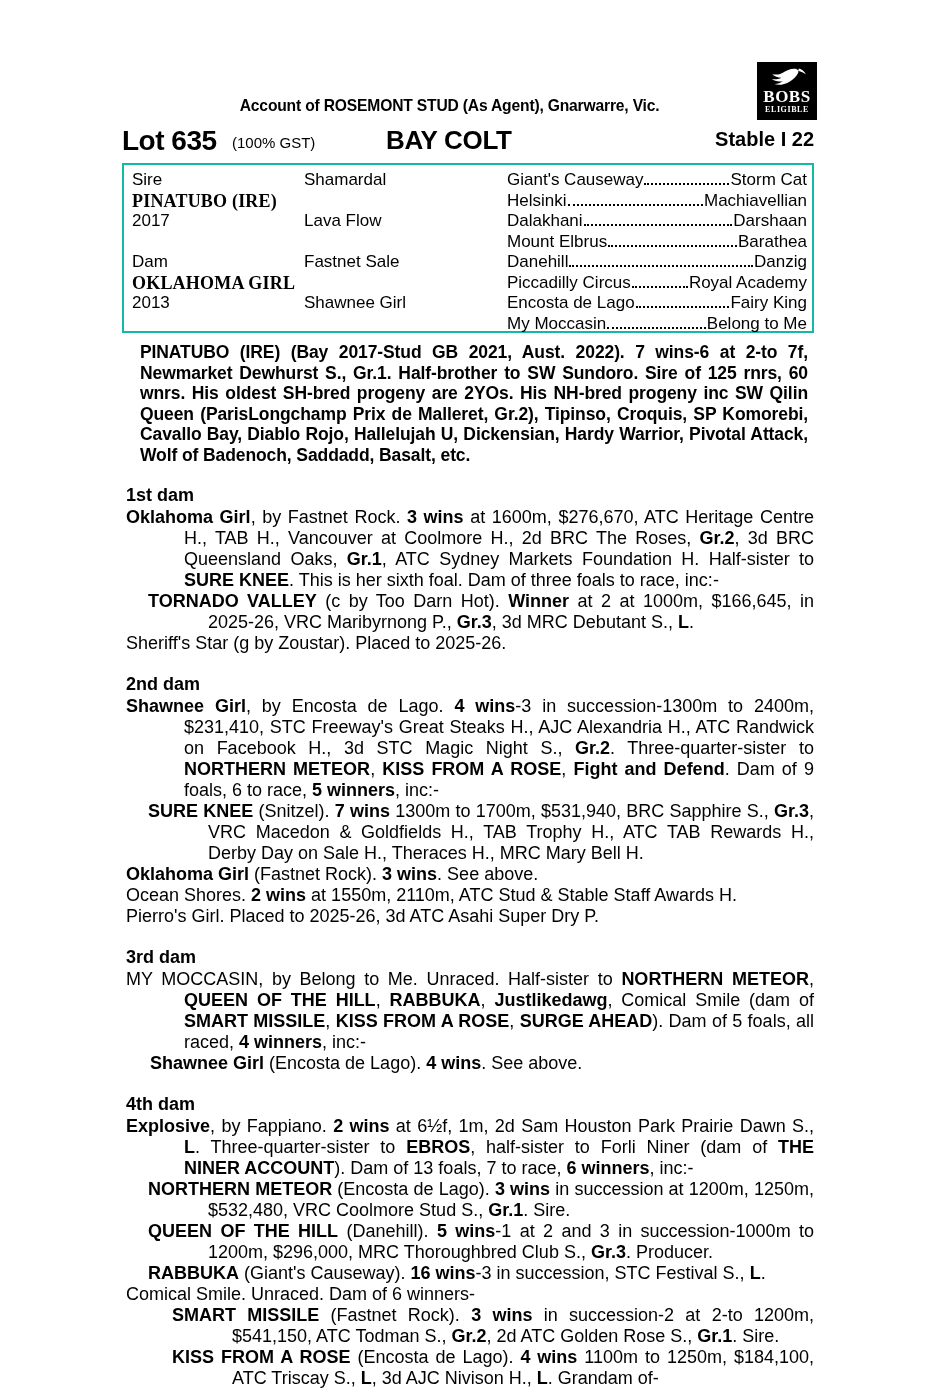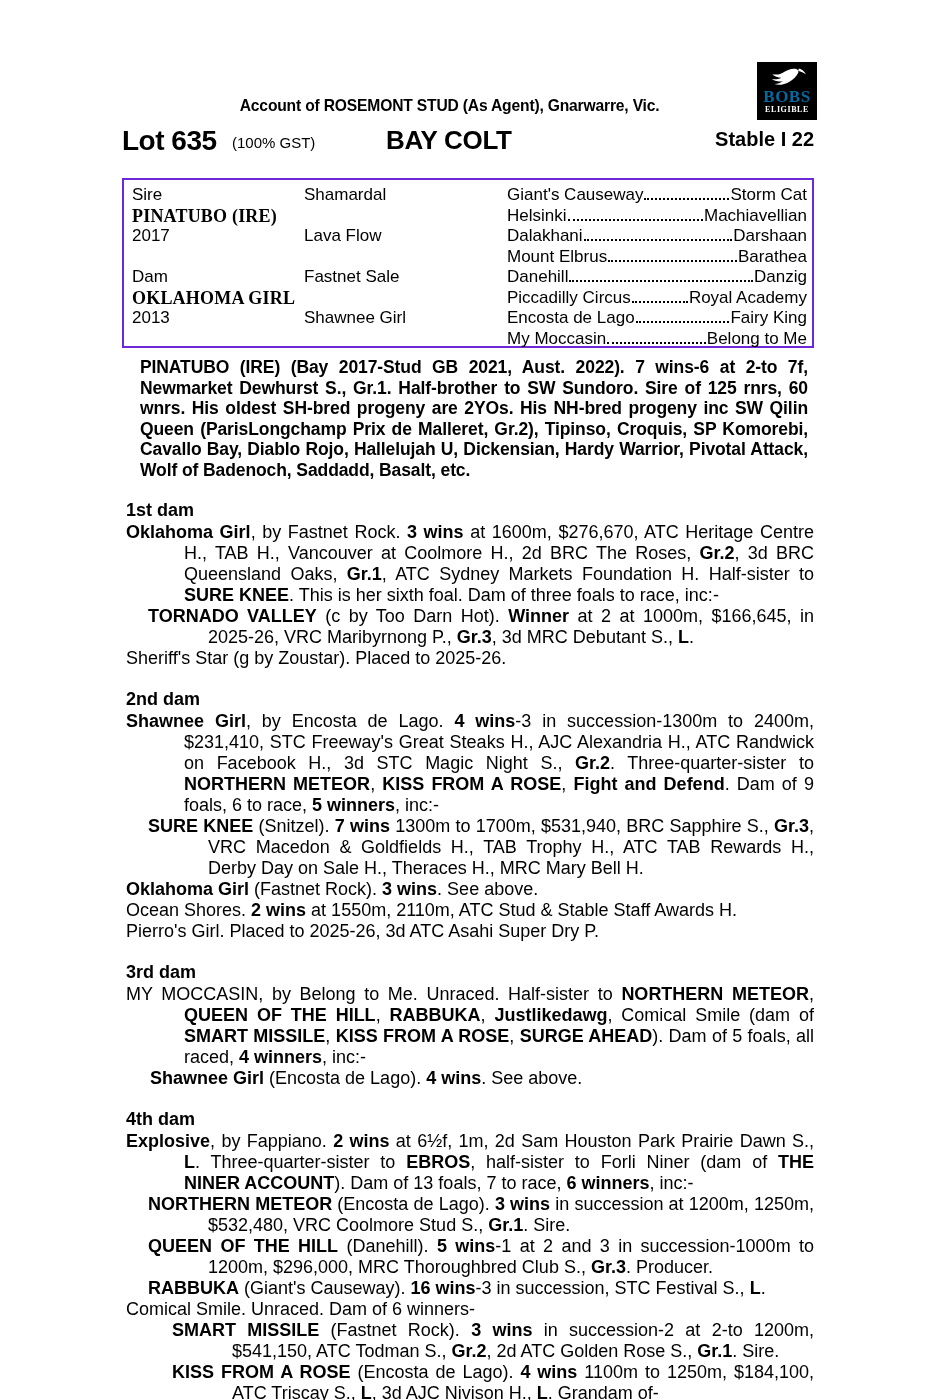--- a/index.html
+++ b/index.html
@@ -36,21 +36,21 @@
     justify-content: flex-start;
     padding-top: 2px;
     box-sizing: border-box;
   }
   .bobs-horse {
     width: 42px;
     height: 22px;
     margin-top: 2px;
   }
   .bobs-word {
-    color: #0369a1;
+    color: #ffffff;
     font-family: "Liberation Serif", serif;
     font-weight: bold;
     font-size: 17px;
     line-height: 17px;
     letter-spacing: 0.5px;
   }
   .bobs-sub {
     color: #ffffff;
     font-family: "Liberation Serif", serif;
     font-weight: bold;
@@ -119,22 +119,22 @@
   }
   .branded {
     position: absolute;
     right: 0;
     top: 0;
   }
   .branded b { font-weight: bold; }
 
   
   .ped-table {
-    margin-top: 23px;
-    border: 2px solid #6d28d9;
+    margin-top: 8px;
+    border: 2px solid #14b8a6;
     box-sizing: border-box;
     width: 692px;
     height: 170px;
     position: relative;
   }
   .ped-col {
     position: absolute;
     top: 5px;
   }
   .col-a { left: 8px;   width: 170px; }

